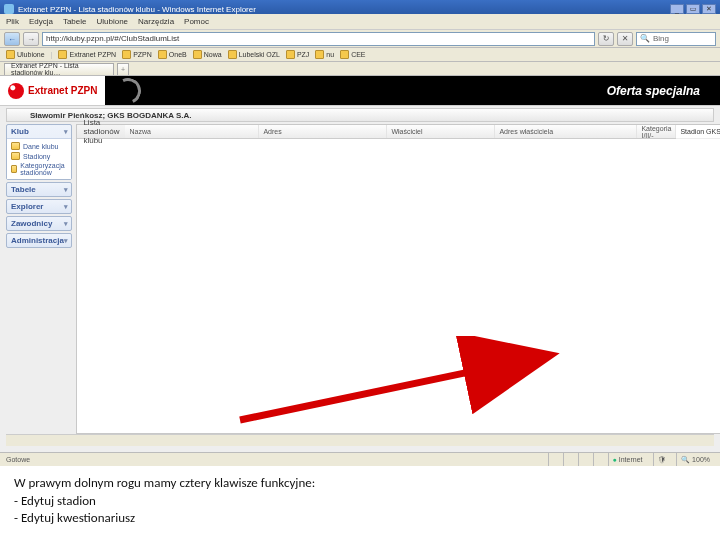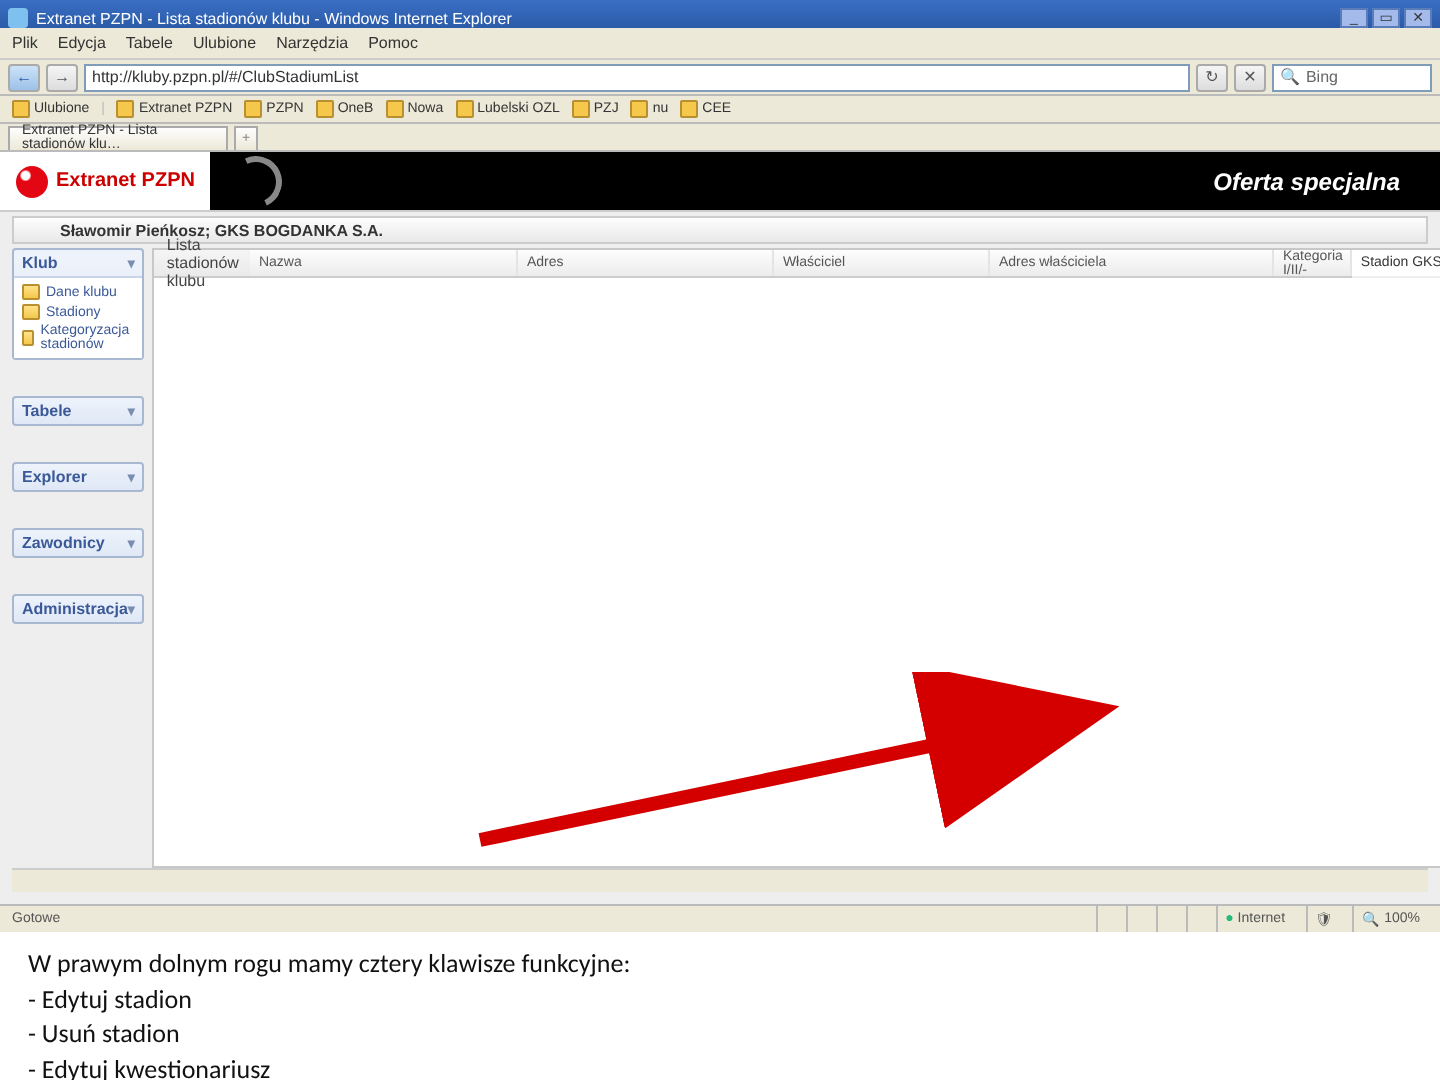--- a/index.html
+++ b/index.html
@@ -22,21 +22,21 @@
   .tab.add { width:12px; padding:0; justify-content:center; color:#888;}
   .content { position: relative; height: 376px; background:#eee; overflow:hidden;}
   .header-strip { height:30px; background:#fff; display:flex; align-items:center; border-bottom:1px solid #ccc; }
   .logo-area { display:flex; align-items:center; padding:0 8px; gap:4px;}
   .logo-pz { width:16px; height:16px; background: radial-gradient(circle at 30% 30%, #fff 2px, #e30613 3px); border-radius:50%; position:relative;}
   .logo-txt { font-size:10px; font-weight:bold; color:#c00;}
   .banner { flex:1; height:100%; background:#000; color:#fff; display:flex; align-items:center; justify-content:flex-end; padding-right:20px; font-size:12px; font-style:italic; font-weight:bold; position:relative;}
   .banner .swirl { position:absolute; left:10px; top:2px; width:26px; height:26px; border:3px solid #888; border-radius:50%; border-left-color:transparent; border-bottom-color:transparent; transform:rotate(20deg);}
   .userbar { height:14px; background:linear-gradient(#fdfdfd,#e8e8e8); border:1px solid #ccc; margin:2px 6px; display:flex; align-items:center; padding:0 23px; font-size:8px; color:#333; font-weight:bold;}
   .layout { display:flex; padding:0 6px; gap:4px; height:310px;}
-  .sidebar { width:106px; display:flex; flex-direction:column; gap:18px;}
+  .sidebar { width:106px; display:flex; flex-direction:column; gap:2px;}
   .panel { background:linear-gradient(#eef3fb,#dfe8f6); border:1px solid #a8b8d0; border-radius:2px;}
   .panel-hd { height:13px; display:flex; align-items:center; justify-content:space-between; padding:0 4px; font-size:8px; color:#3b5998; font-weight:bold; cursor:pointer;}
   .panel-hd .chev { font-size:7px; color:#7a8db0;}
   .panel-body { background:#fff; border-top:1px solid #c8d4e8; padding:2px 2px;}
   .pb-item { display:flex; align-items:center; gap:3px; padding:1px 2px; font-size:7px; color:#3b5998; cursor:pointer;}
   .pb-item .fi { width:9px; height:8px; background:linear-gradient(#ffe28a,#f5c84c); border:1px solid #b89030; border-radius:1px;}
   .main { flex:1; display:flex; flex-direction:column;}
   .list-card { flex:1; background:#fff; border:1px solid #c8c8c8; display:flex; }
   .list-title { height:14px; background:linear-gradient(#f5f5f5,#eaeaea); border-bottom:1px solid #ccc; display:flex; align-items:center; padding:0 6px; font-size:8px; color:#444;}
   .grid-hd { height:14px; background:linear-gradient(#fdfdfd,#ececec); border-bottom:1px solid #ccc; display:flex; font-size:7px; color:#555;}
@@ -254,16 +254,15 @@
       <span>🛡</span>
     </div>
   <div class="seg">
     <span>🔍</span>&nbsp;<span>100%</span>
   </div>
 </div>
 
 <div class="caption">
   <div>W prawym dolnym rogu mamy cztery klawisze funkcyjne:</div>
   <div>- Edytuj stadion</div>
-  <div>- Usuń stadion</div>
   <div>- Edytuj kwestionariusz</div>
 
 </div>
 
 </body></html>

